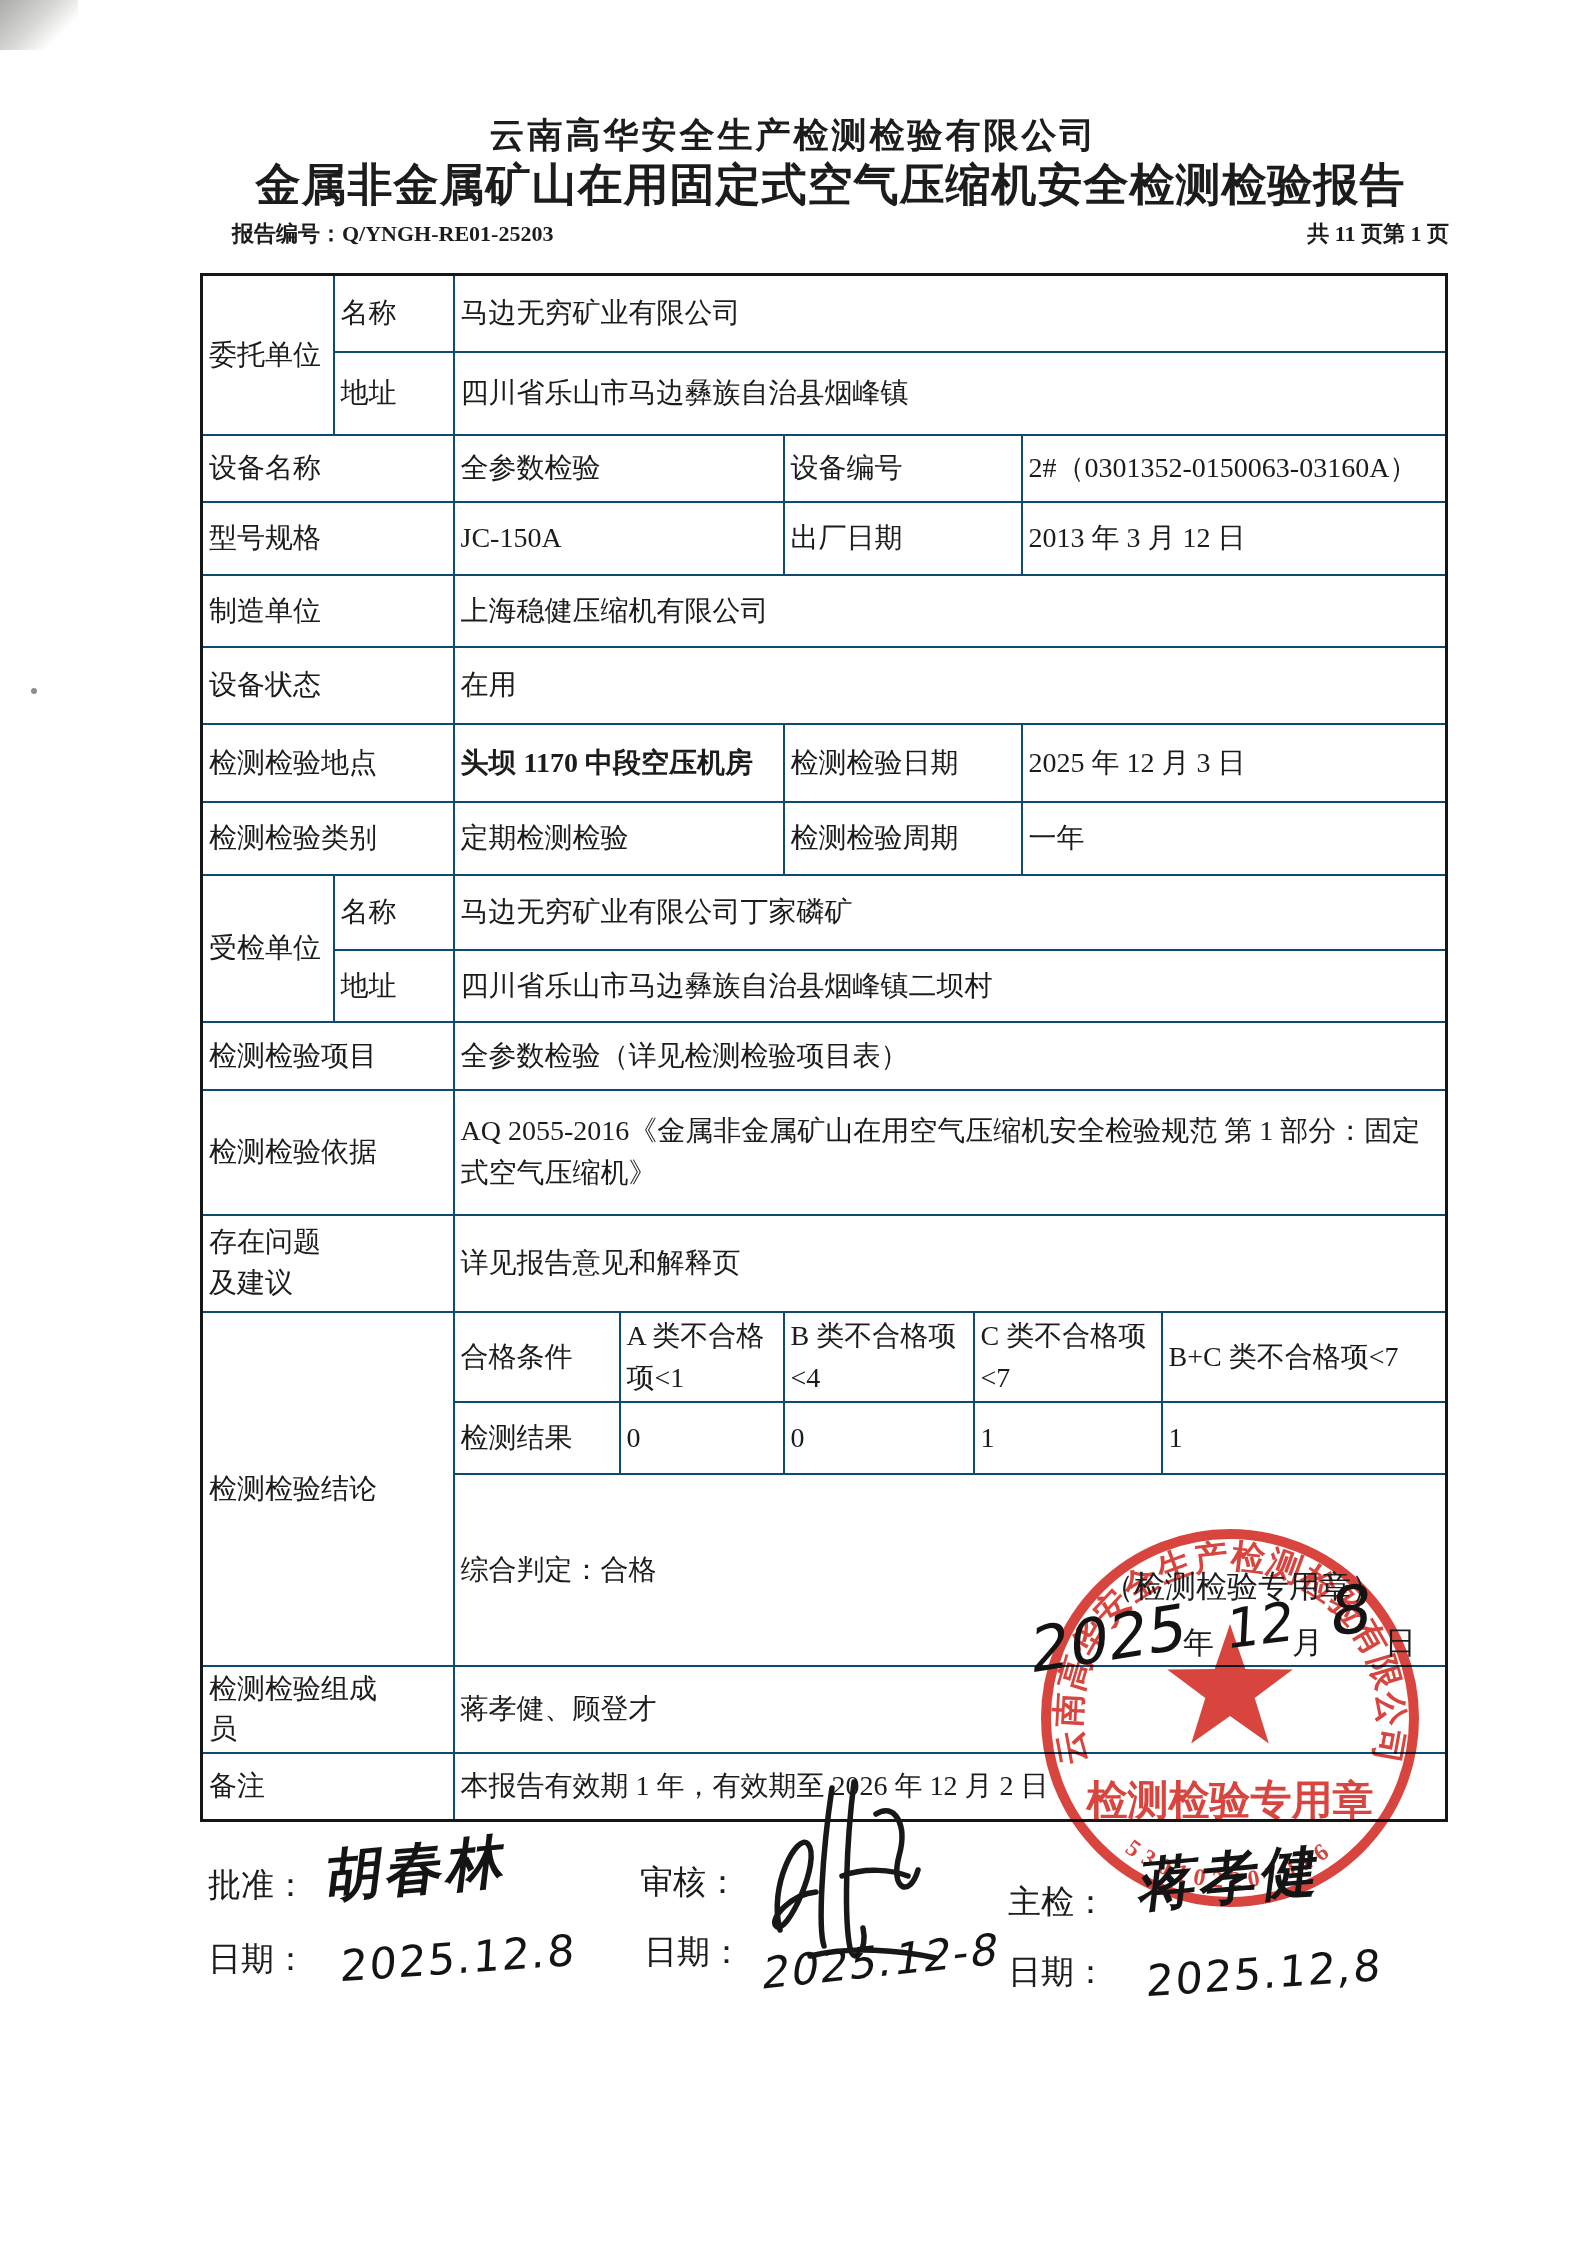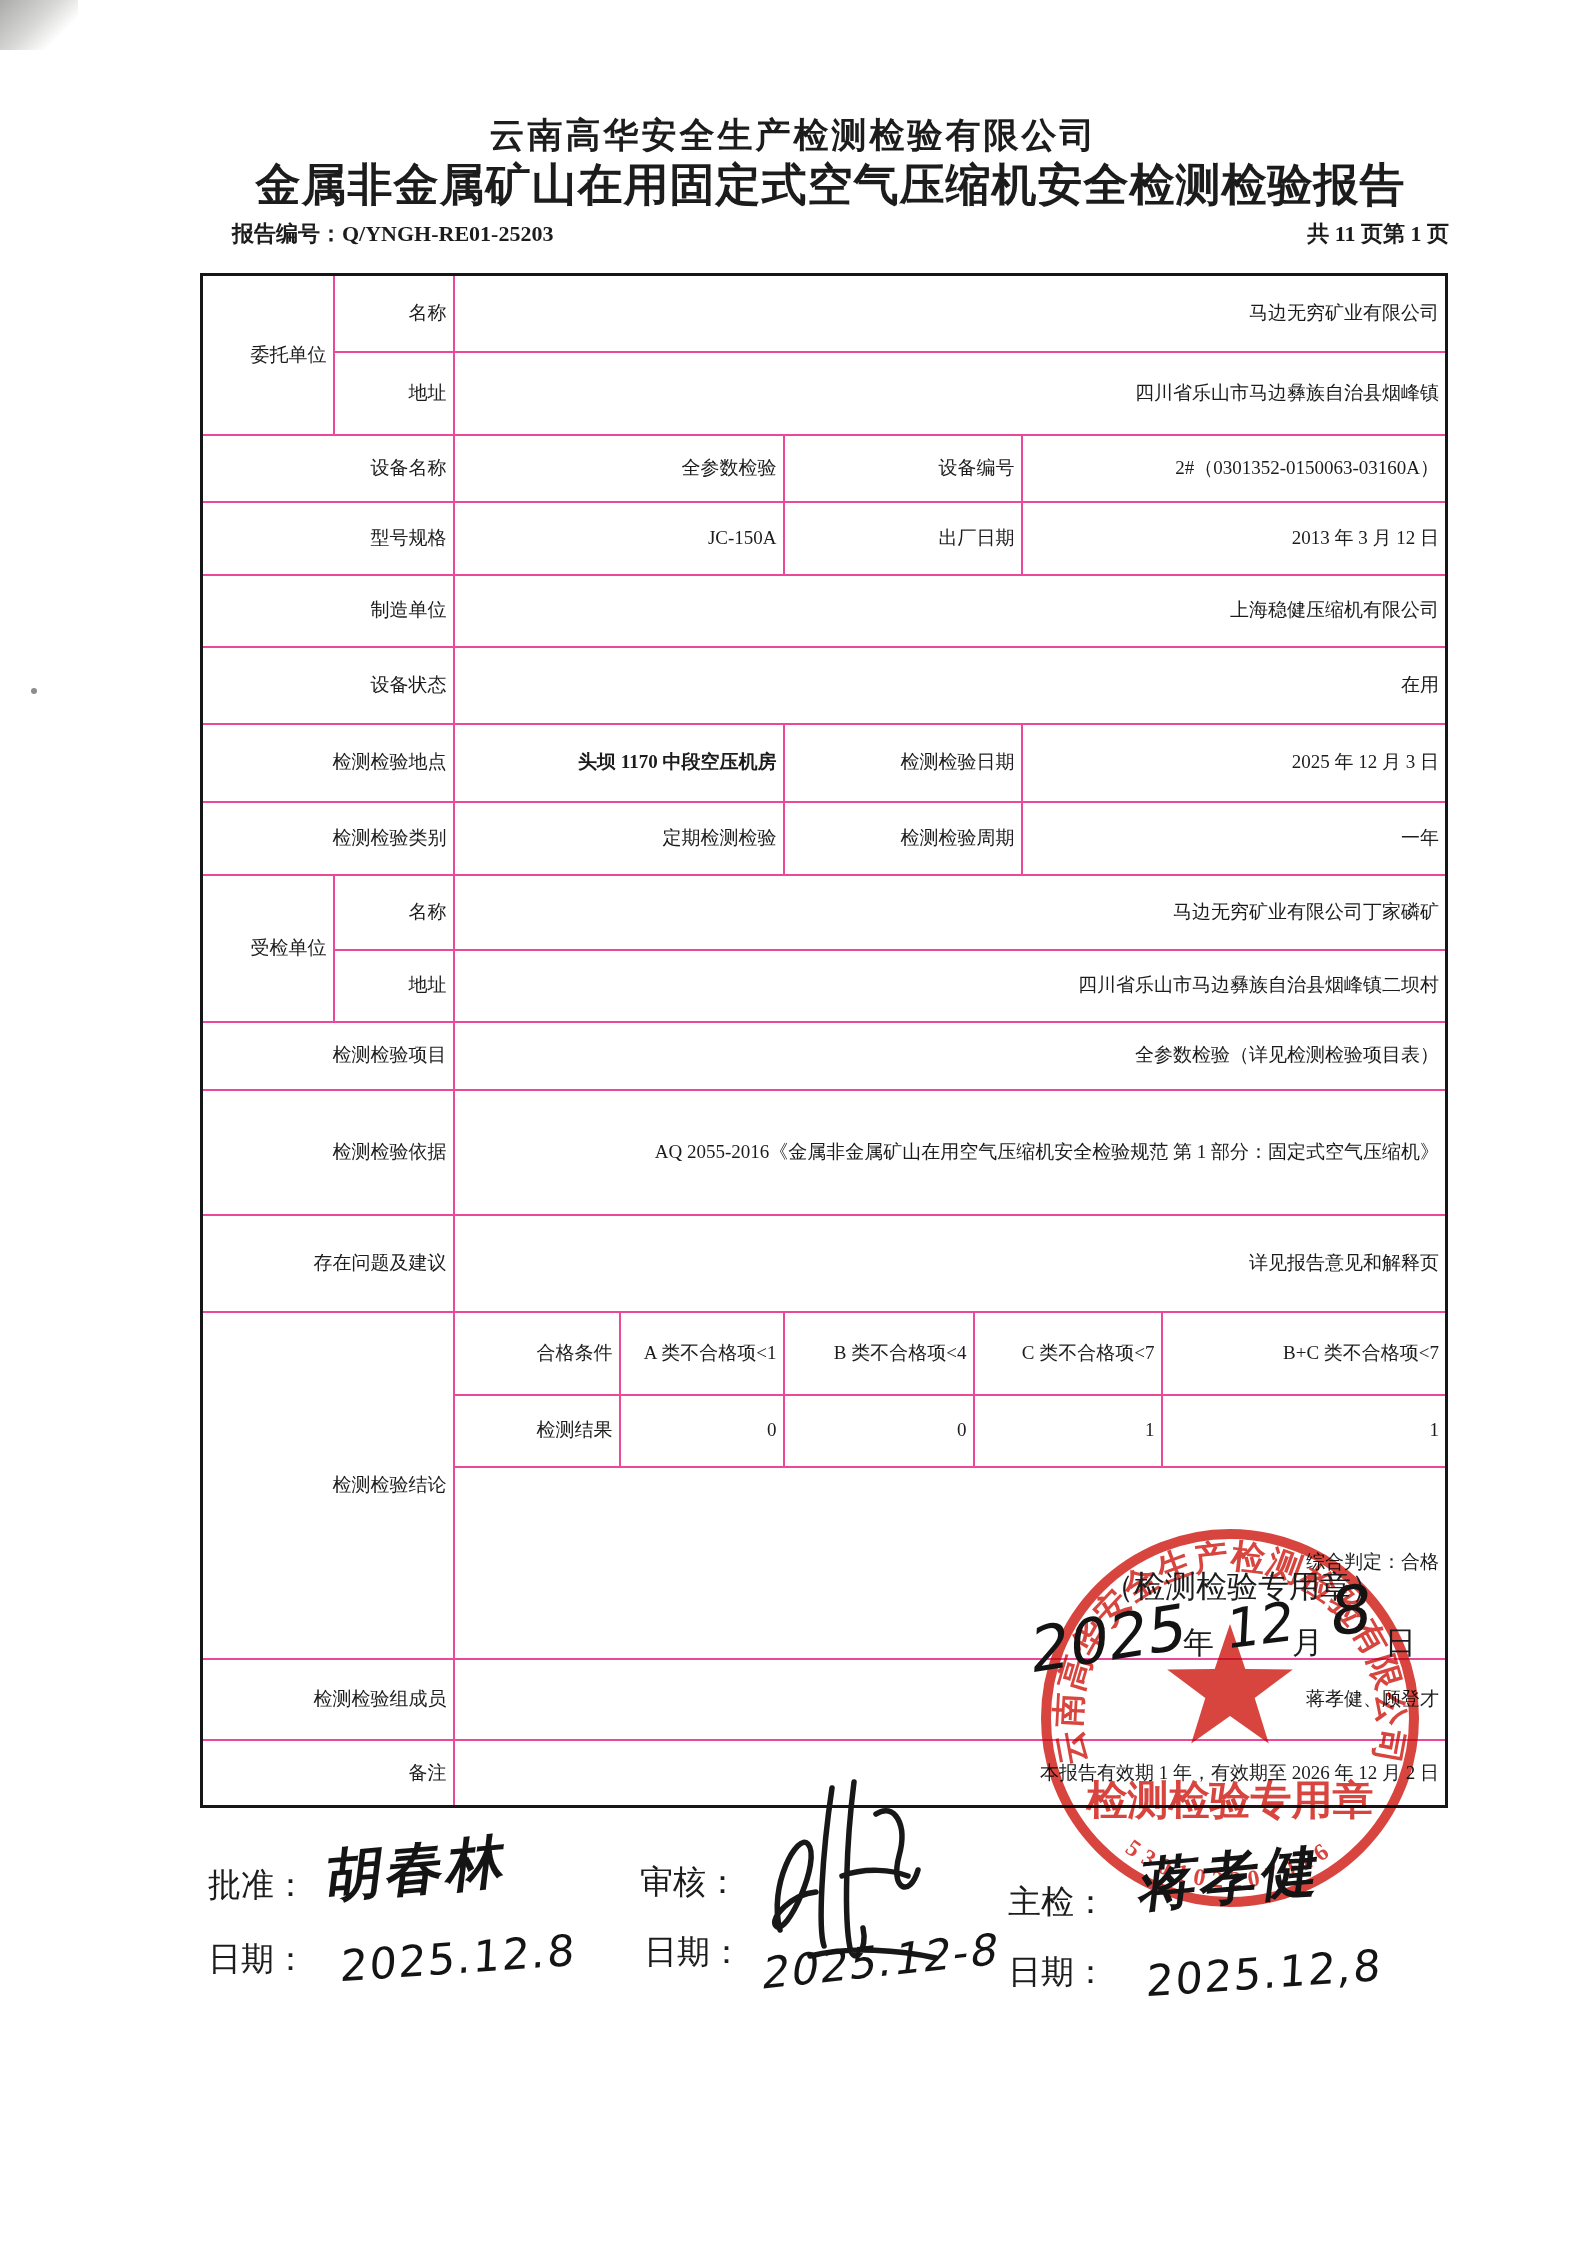--- a/index.html
+++ b/index.html
@@ -29,23 +29,23 @@
     font-size:22px;font-weight:bold;margin-left:32px;}
   .report-line .pages{display:flex;margin-right:28px;}
 
   
   table.report{
     position:absolute;left:200px;top:273px;width:1245px;
     border-collapse:collapse;table-layout:fixed;
     border:3px solid #161616;
   }
   table.report td{
-    border:2px solid #ec4899;
-    text-align:right;vertical-align:middle;
-    font-size:19px;line-height:1.5;
+    border:2px solid #0c4a6e;
+    text-align:left;vertical-align:middle;
+    font-size:28px;line-height:1.5;
     padding:2px 6px;
     overflow:hidden;
   }
   td.left{text-align:left;padding-left:16px;padding-right:14px;}
   td.top-left{text-align:left;vertical-align:top;padding:24px 0 0 22px;}
   .narrow135{display:inline-block;width:135px;line-height:1.45;}
   .narrow195{display:inline-block;width:195px;line-height:1.45;}
   .narrow300{display:inline-block;width:300px;line-height:1.5;font-weight:bold;}
   tr.r67{height:67px} tr.r68{height:68px} tr.r72{height:72px} tr.r73{height:73px}
   tr.r75{height:75px} tr.r77{height:77px} tr.r78{height:78px} tr.r81{height:81px}

